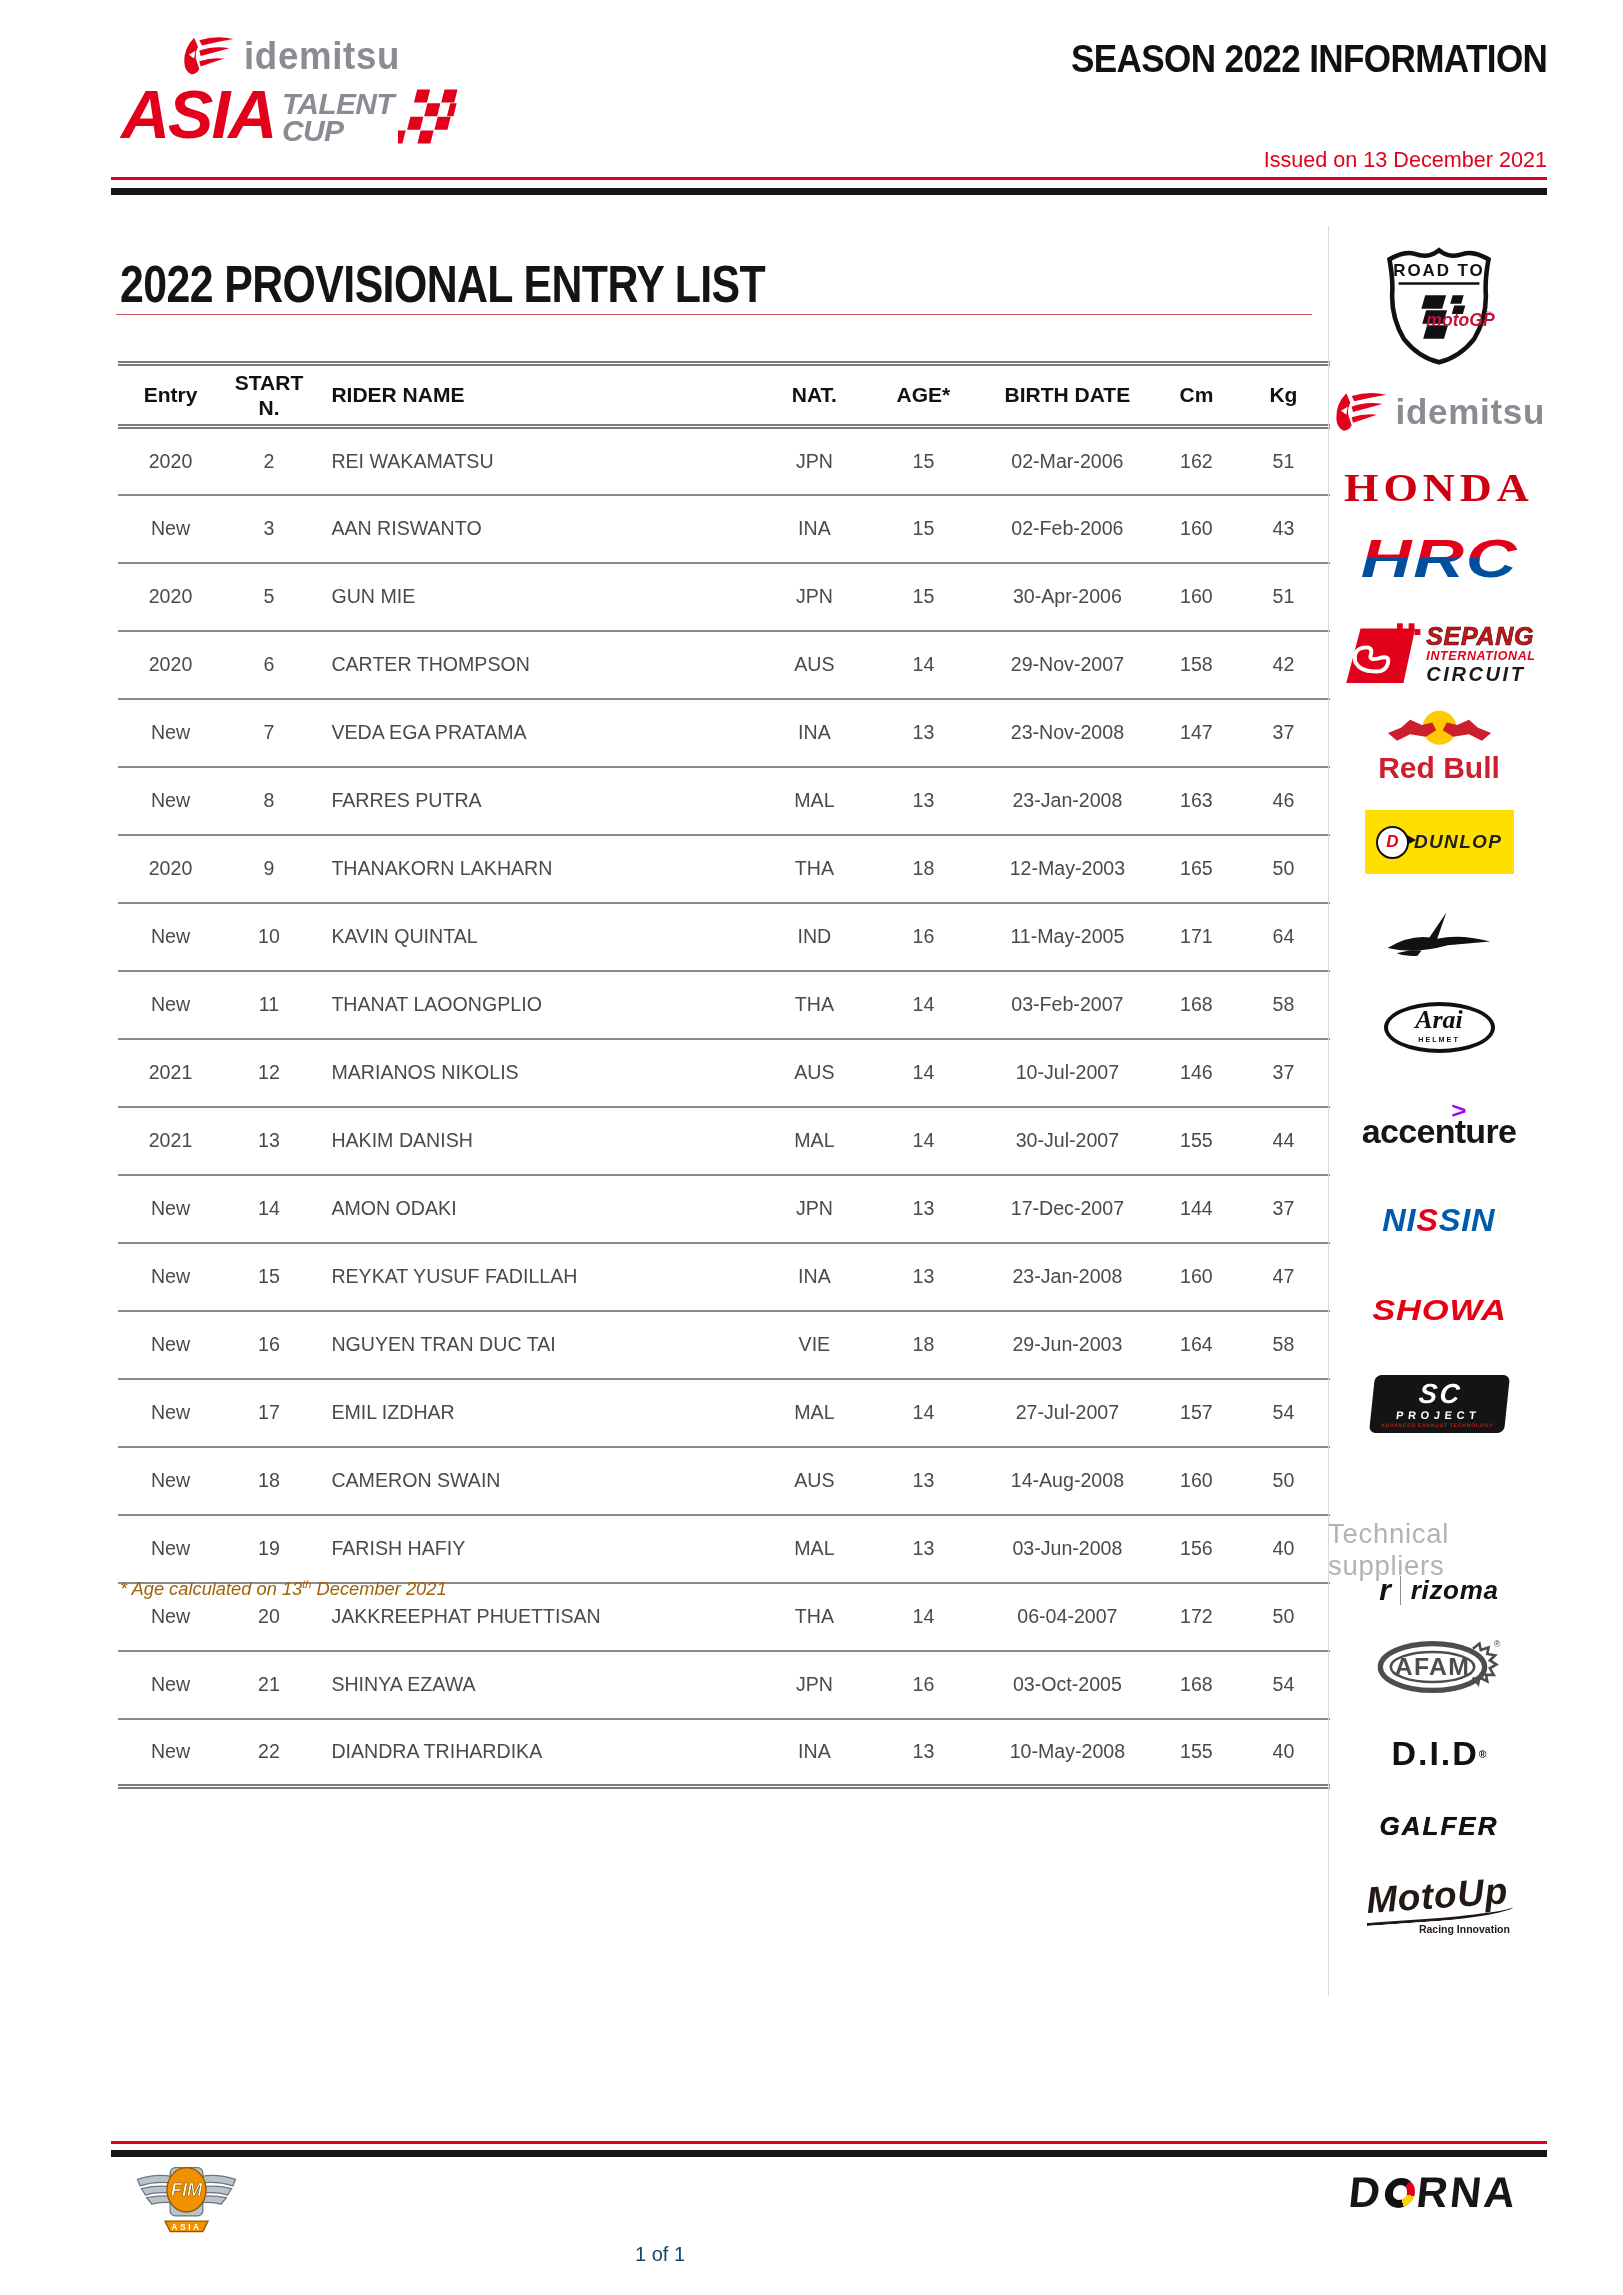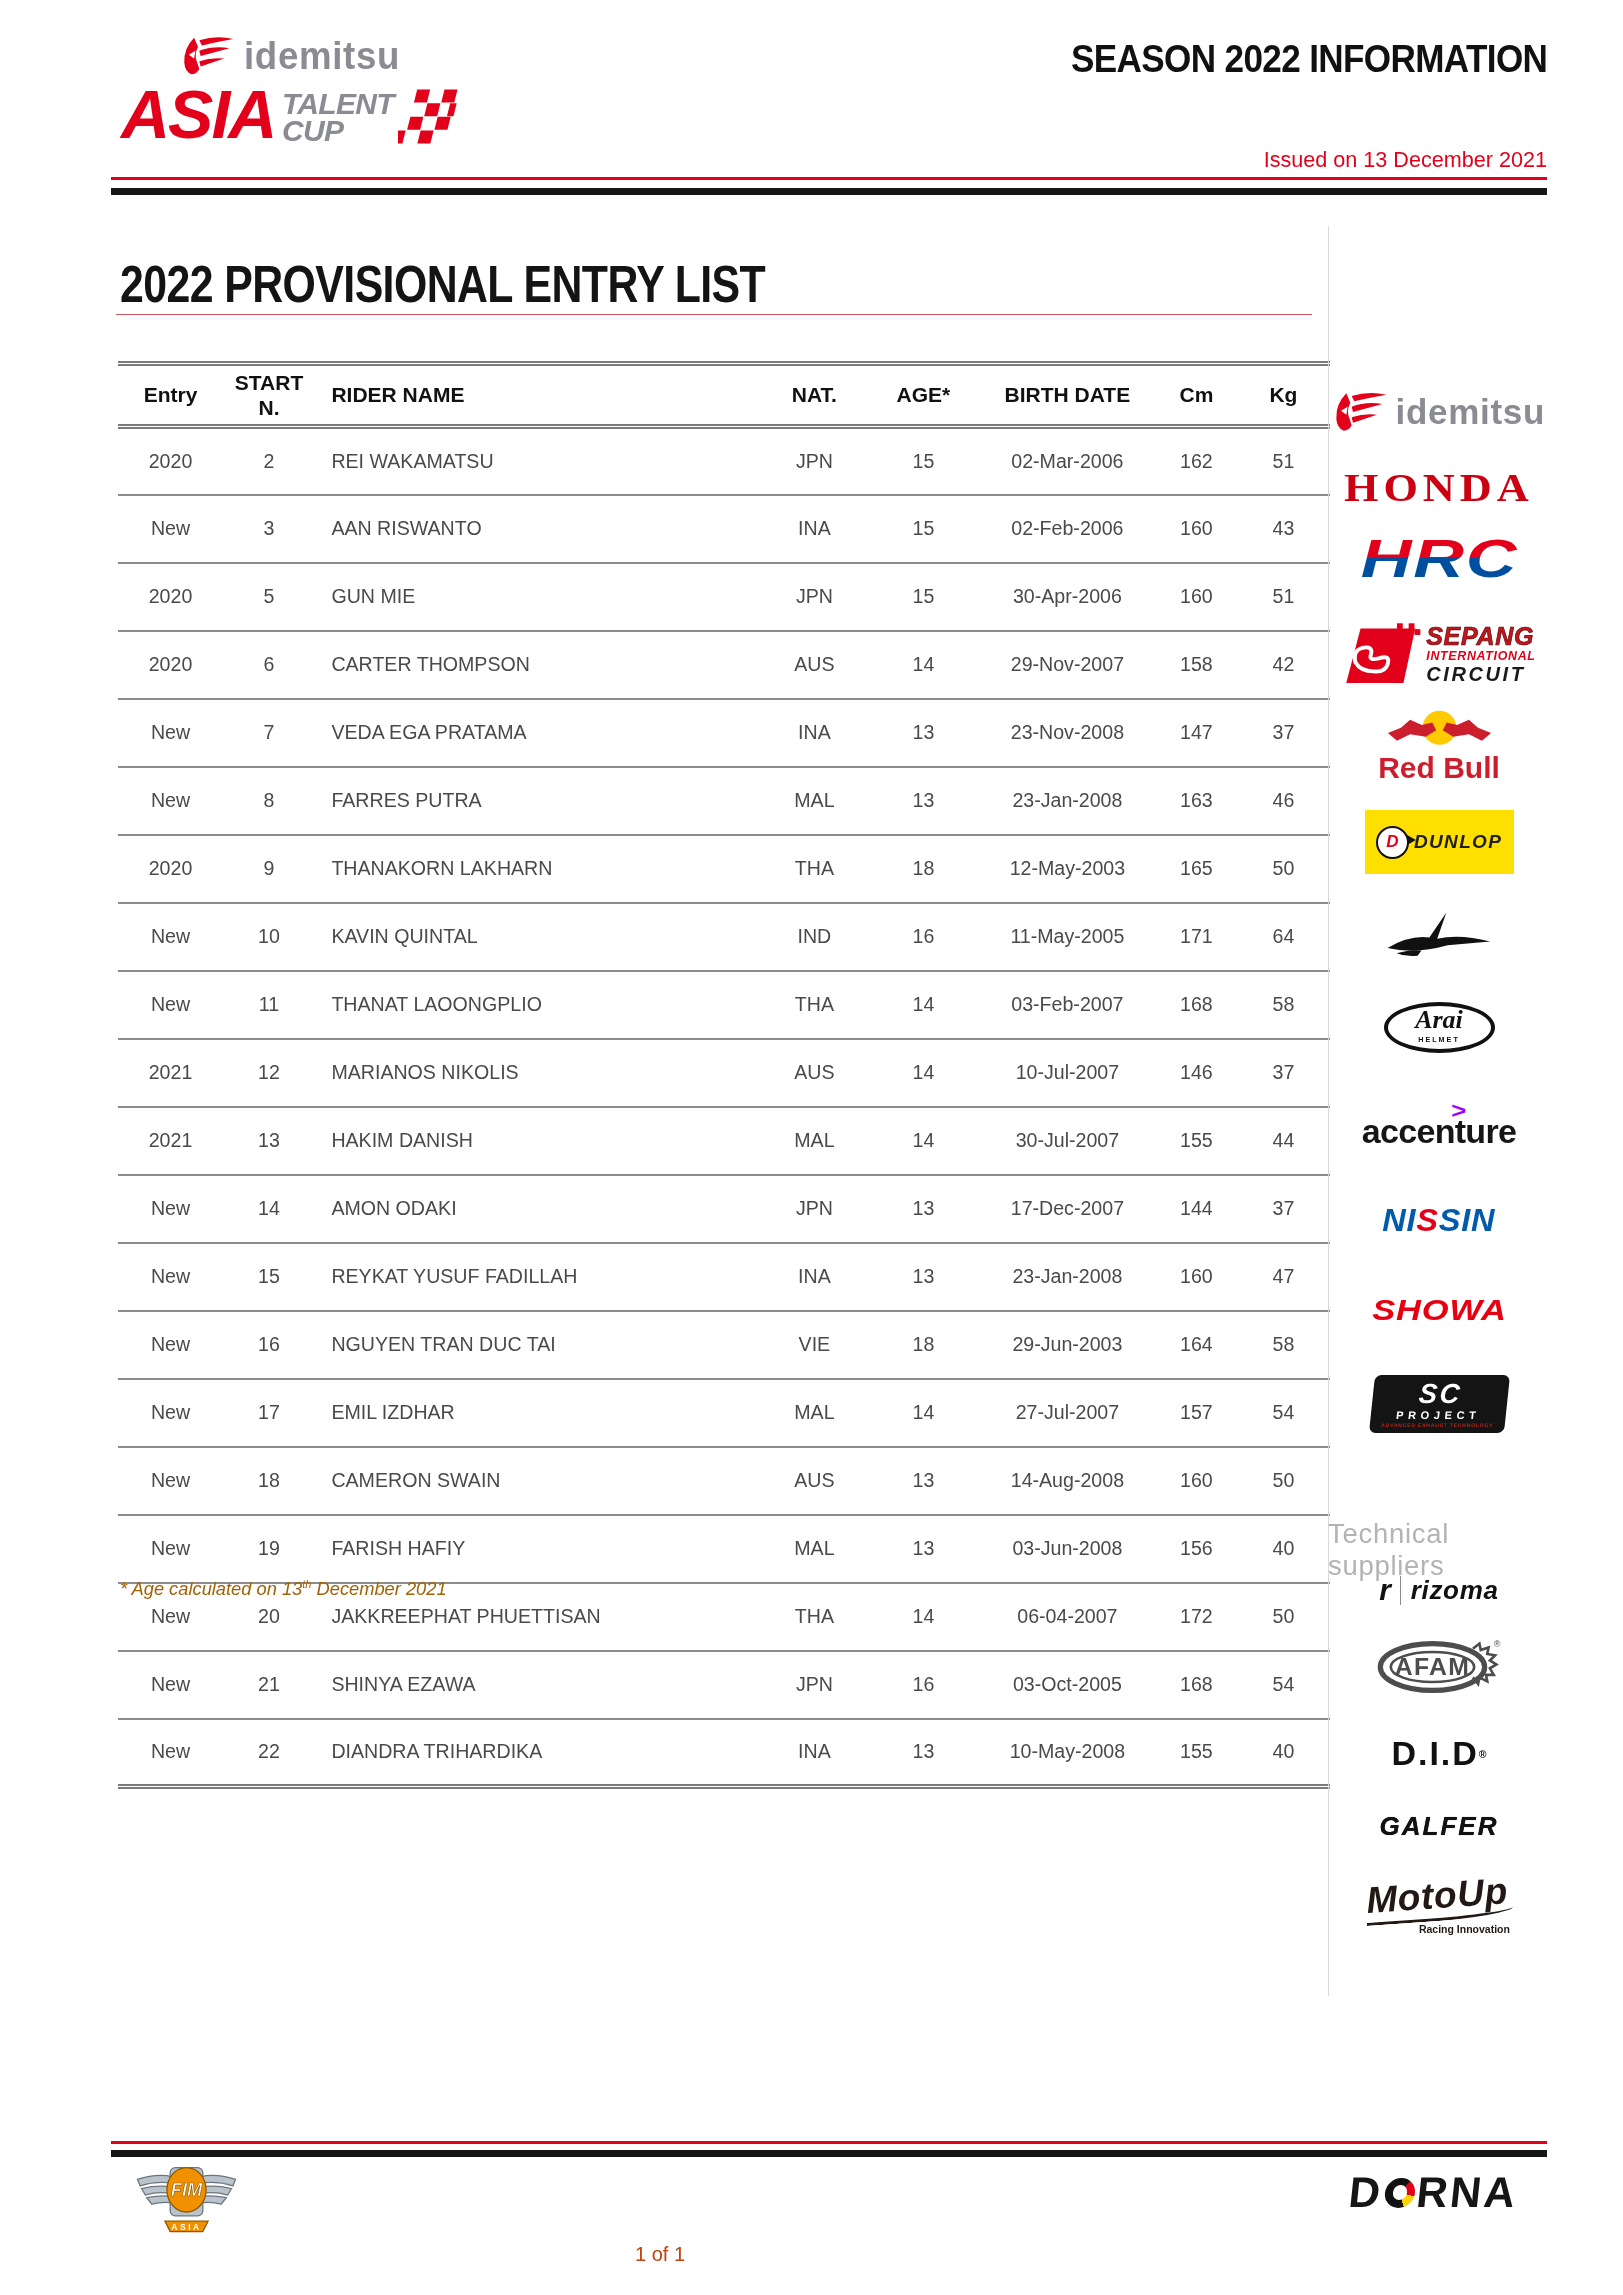--- a/index.html
+++ b/index.html
@@ -105,21 +105,21 @@
   .galfer-text{font-size:26px;font-weight:900;font-style:italic;color:#111;letter-spacing:2px;
         text-shadow:0 0 0.7px #000;}
   .motoup-wrap{display:flex;flex-direction:column;align-items:flex-end;}
   .motoup-text{font-size:37px;font-weight:800;font-style:italic;color:#221815;transform:rotate(-4deg);letter-spacing:0.7px;
         border-bottom:3.9px solid #221815;border-radius:0 0 60%/9.2px;padding:0 3.9px 1.3px 1.3px;}
   .motoup-sub{font-size:10.5px;font-weight:700;color:#221815;margin-top:1.3px;margin-right:2.6px;}
 
   
   .rule-red-bot{left:111px;top:2141px;width:1436px;height:2.6px;background:#e2001a;}
   .rule-black-bot{left:111px;top:2150px;width:1436px;height:7.2px;background:#161616;}
-  .page-number{left:0;top:2243px;width:1320px;text-align:center;font-size:20px;color:#c2410c;}
+  .page-number{left:0;top:2243px;width:1320px;text-align:center;font-size:20px;color:#0c4a6e;}
 
   .dorna{left:1349px;top:2171px;display:flex;align-items:center;transform:skewX(-6deg);}
   .dorna-letters{font-size:43px;font-weight:900;color:#161616;letter-spacing:2.6px;line-height:1;}
   .dorna-ring{display:inline-block;width:30px;height:30px;border-radius:50%;margin:0 2px;vertical-align:-2.6px;position:relative;
         background:conic-gradient(from 210deg,#111 0 52%,#e2001a 52% 70%,#ffd100 70% 86%,#111 86% 100%);}
   .dorna-ring::after{content:"";position:absolute;inset:7.9px;background:#fff;border-radius:50%;}
 </style>
 </head>
 <body>
 
@@ -388,20 +388,36 @@
         </tbody>
     </table>
   </div>
 
   <div class="abs footnote">
     <span>* Age calculated on 13</span><span class="sup">th</span><span> December 2021</span>
   </div>
 
   <div class="abs side-divider"></div>
 
+  <div class="abs side-item" style="top:240px;">
+    <svg width="116" height="126" viewBox="0 0 178 192">
+      <path d="M13,29 Q37,15 53,21 Q73,28 89,15 Q105,28 125,21 Q141,15 165,29 Q159,61 161,85 Q161,121 143,151 Q121,179 89,187 Q57,179 35,151 Q17,121 17,85 Q19,61 13,29 Z" fill="#fff" stroke="#111" stroke-width="7"></path>
+      <line x1="27" y1="66" x2="151" y2="66" stroke="#111" stroke-width="4"></line>
+      <text x="89" y="54" text-anchor="middle" font-size="26" font-weight="800" letter-spacing="3" fill="#111">ROAD TO</text>
+      <g fill="#111" transform="skewX(-16) translate(30,0)">
+        <rect x="62" y="84" width="32" height="21"></rect>
+        <rect x="70" y="107" width="32" height="21"></rect>
+        <rect x="78" y="130" width="32" height="21"></rect>
+        <rect x="104" y="84" width="17" height="13"></rect>
+        <rect x="111" y="100" width="17" height="13"></rect>
+      </g>
+      <text x="122" y="132" text-anchor="middle" font-size="27" font-weight="900" font-style="italic" fill="#c4113c">motoGP</text>
+      <text x="160" y="116" font-size="10" fill="#c4113c">™</text>
+    </svg>
+  </div>
 
   <div class="abs side-item" style="top:389px;">
     <svg width="56" height="46" viewBox="0 0 84 64">
       <path d="M20,4 Q4,20 5,42 Q6,56 16,60 Q24,60 28,52 L24,40 Q20,30 26,18 Z" fill="#e2001a"></path>
       <path d="M12,30 l10,-6 l-2,12 Z" fill="#fff"></path>
       <path d="M28,8 Q54,0 80,6 Q56,10 32,16 Z" fill="#e2001a"></path>
       <path d="M28,24 Q50,16 74,20 Q52,26 30,32 Z" fill="#e2001a"></path>
       <path d="M28,40 Q46,34 66,36 Q48,42 30,48 Z" fill="#e2001a"></path>
     </svg>
     <span class="idemitsu-side-text">idemitsu</span>

